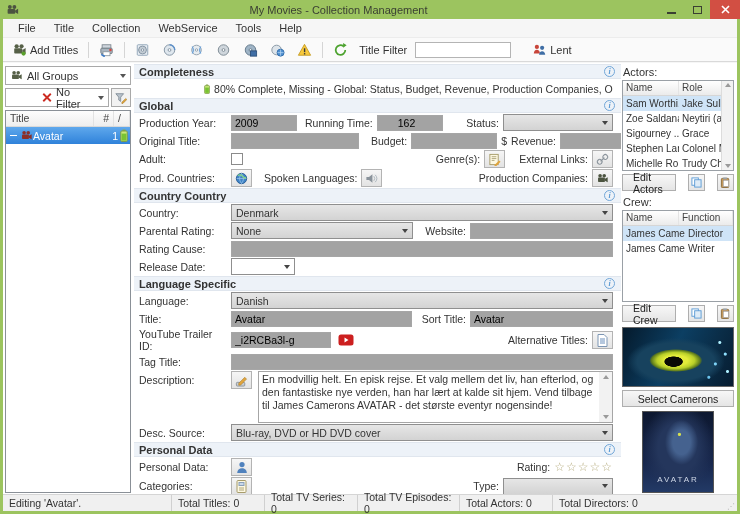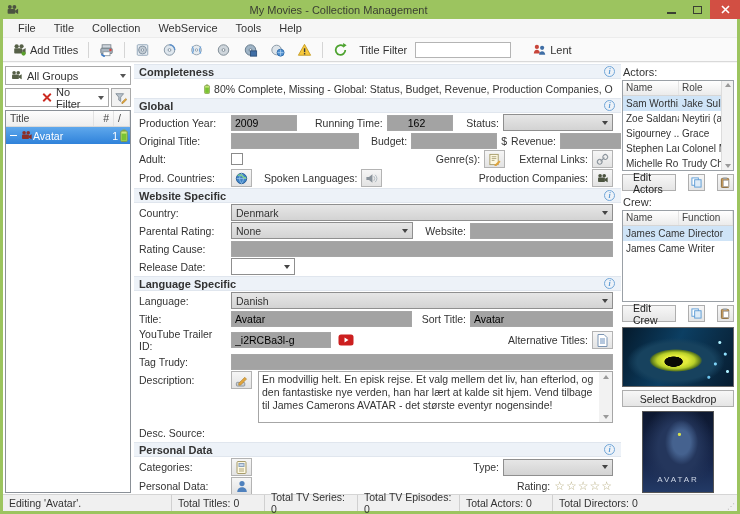--- a/index.html
+++ b/index.html
@@ -319,21 +319,21 @@
           <span style="white-space:nowrap; overflow:hidden;">80% Complete, Missing - Global: Status, Budget, Revenue, Production Companies, Original Title, Production Countries, Spoken</span>
         </div>
 
         <div class="sechead">
           <span>Global</span>
           <span class="info">i</span>
         </div>
         <div class="frow">
           <span class="lbl">Production Year:</span>
           <input class="txt" style="width: 66px;" value="2009">
-          <span style="margin-left:14px">Running Time:</span>
+          <span style="margin-left:4px">Running Time:</span>
           <input class="txt" style="width: 66px; padding-left: 20px;" value="162">
           <span style="margin-left:auto">Status:</span>
           <div class="combo" style="width:110px">
               <span></span>
               <span class="arr"></span>
             </div>
         </div>
         <div class="frow">
           <span class="lbl">Original Title:</span>
           <input class="txt" style="width: 128px;" value="">
@@ -387,21 +387,21 @@
                   <circle cx="4.5" cy="4" r="2.6"></circle>
                   <circle cx="10.5" cy="4" r="2.6"></circle>
                   <rect x="1.5" y="6.5" width="10" height="6.5" rx="1"></rect>
                   <path d="M11.5 8.5l4-2.2v7l-4-2.2z"></path>
                 </g>
               </svg>
           </div>
         </div>
 
         <div class="sechead">
-          <span>Website Specific</span>
+          <span>Country Country</span>
           <span class="info">i</span>
         </div>
         <div class="frow">
           <span class="lbl">Country:</span>
           <div class="combo" style="flex:1">
               <span>Denmark</span>
               <span class="arr"></span>
             </div>
         </div>
         <div class="frow">
@@ -453,72 +453,76 @@
           </div>
           <span style="margin-left:auto">Alternative Titles:</span>
           <div class="ibtn">
             <svg width="11" height="13" viewBox="0 0 11 13">
                 <path d="M1 .5h6l3 3V12.5H1z" fill="#fff" stroke="#7d96b4"></path>
                 <path d="M3 5h5M3 7h5M3 9h5" stroke="#5b84b4" stroke-width="0.9"></path>
               </svg>
           </div>
         </div>
         <div class="frow">
-          <span class="lbl">Tag Trudy:</span>
+          <span class="lbl">Tag Title:</span>
           <input class="txt" style="flex: 1 1 0%;" value="">
         </div>
         <div class="frow" style="align-items:flex-start">
           <span class="lbl" style="padding-top:3px">Description:</span>
           <div class="ibtn" style="margin-right:2px">
             <svg width="13" height="13" viewBox="0 0 14 14">
                 <rect x="1.5" y="9" width="9" height="4" rx="1" fill="#c9cdd1" stroke="#8a939b"></rect>
                 <path d="M4 10l6.5-6.5 2 2L6 12H4z" fill="#e0a43c" stroke="#9c7322" stroke-width="0.5"></path>
               </svg>
           </div>
           <div class="descbox">
             <span>En modvillig helt. En episk rejse. Et valg mellem det liv, han efterlod, og den fantastiske nye verden, han har lært at kalde sit hjem. Vend tilbage til James Camerons AVATAR - det største eventyr nogensinde!</span>
             <div class="vscroll">
               <span class="tri-up"></span>
               <span class="tri-dn"></span>
             </div>
           </div>
         </div>
         <div class="frow">
           <span class="lbl">Desc. Source:</span>
+          <div class="combo" style="flex:1">
+              <span>Blu-ray, DVD or HD DVD cover</span>
+              <span class="arr"></span>
+            </div>
         </div>
 
         <div class="sechead">
           <span>Personal Data</span>
           <span class="info">i</span>
+        </div>
+        <div class="frow">
+          <span class="lbl">Personal Data:</span>
+          <div class="ibtn">
+            <svg width="12" height="13" viewBox="0 0 12 13">
+                <circle cx="6" cy="3.6" r="2.6" fill="#4f81bd"></circle>
+                <path d="M1.2 12c0-3 2.1-4.8 4.8-4.8S10.8 9 10.8 12z" fill="#4f81bd"></path>
+              </svg>
+          </div>
+          <span style="margin-left:auto">Rating:</span>
+          <span class="stars">☆☆☆☆☆</span>
         </div>
         <div class="frow">
           <span class="lbl">Categories:</span>
           <div class="ibtn">
             <svg width="11" height="13" viewBox="0 0 11 13">
                 <rect x="1" y="0.5" width="9" height="12" rx="1" fill="#fdf8e2" stroke="#a79c6a"></rect>
                 <rect x="3" y="2.5" width="5" height="3" fill="#c9d8ea" stroke="#8aa0ba"></rect>
                 <path d="M3 8h5M3 10h5" stroke="#9a8f60" stroke-width="0.8"></path>
               </svg>
           </div>
           <span style="margin-left:auto">Type:</span>
           <div class="combo" style="width:110px">
               <span></span>
               <span class="arr"></span>
             </div>
-        </div>
-        <div class="frow">
-          <span class="lbl">Personal Data:</span>
-          <div class="ibtn">
-            <svg width="12" height="13" viewBox="0 0 12 13">
-                <circle cx="6" cy="3.6" r="2.6" fill="#4f81bd"></circle>
-                <path d="M1.2 12c0-3 2.1-4.8 4.8-4.8S10.8 9 10.8 12z" fill="#4f81bd"></path>
-              </svg>
-          </div>
-          <span style="margin-left:auto">Rating:</span>
-          <span class="stars">☆☆☆☆☆</span>
         </div>
 
       </div>
 
       <div class="rightpanel">
         <div class="rp-label">Actors:</div>
         <div class="rtable" style="height:91px">
           <div class="rt-head">
             <div class="ac-c1">Name</div>
             <div class="ac-c2">Role</div>
@@ -597,21 +601,21 @@
                 <rect x="1.5" y="1.5" width="8" height="10" rx="1" fill="#c89a5a" stroke="#8a6a38"></rect>
                 <rect x="3.5" y="0.5" width="4" height="2" fill="#9aa2aa"></rect>
                 <rect x="3.5" y="3.5" width="6" height="7" fill="#fff" stroke="#8a8a8a" stroke-width="0.6"></rect>
               </svg>
           </div>
         </div>
 
         <div class="backdrop" style="margin-top:3px"></div>
         <div class="editrow">
             <div class="btn">
-              <span>Select Backdrop</span>
+              <span>Select Camerons</span>
             </div>
           </div>
 
         <div class="posterwrap" style="margin-top:2px">
           <div class="poster">
             <div class="ptxt">AVATAR</div>
           </div>
         </div>
       </div>
     </div>

